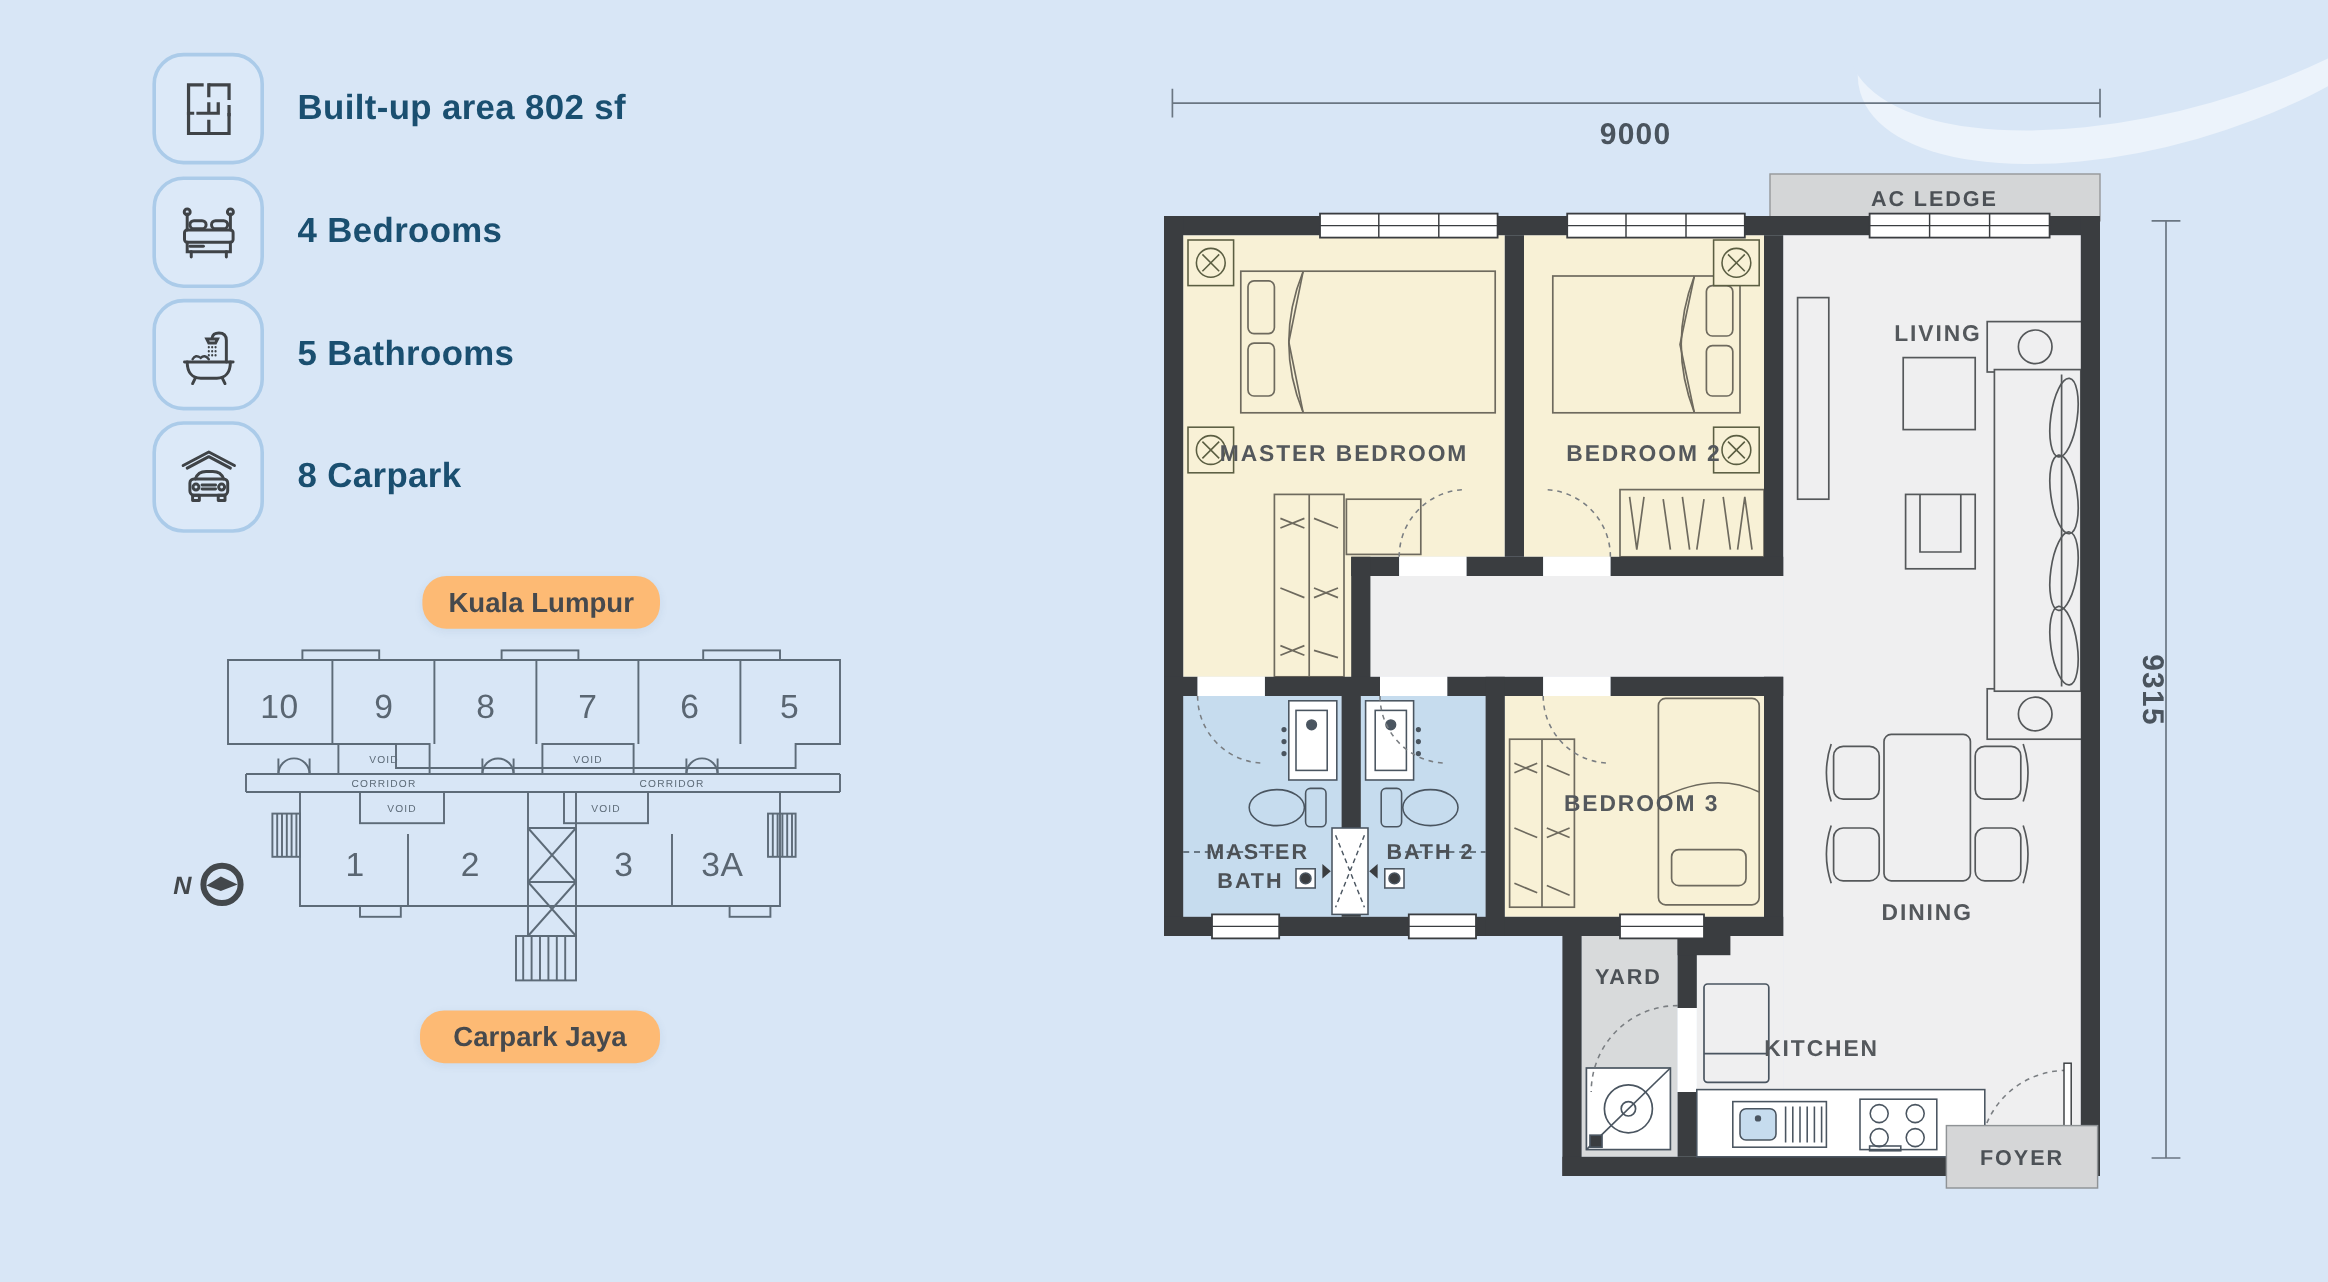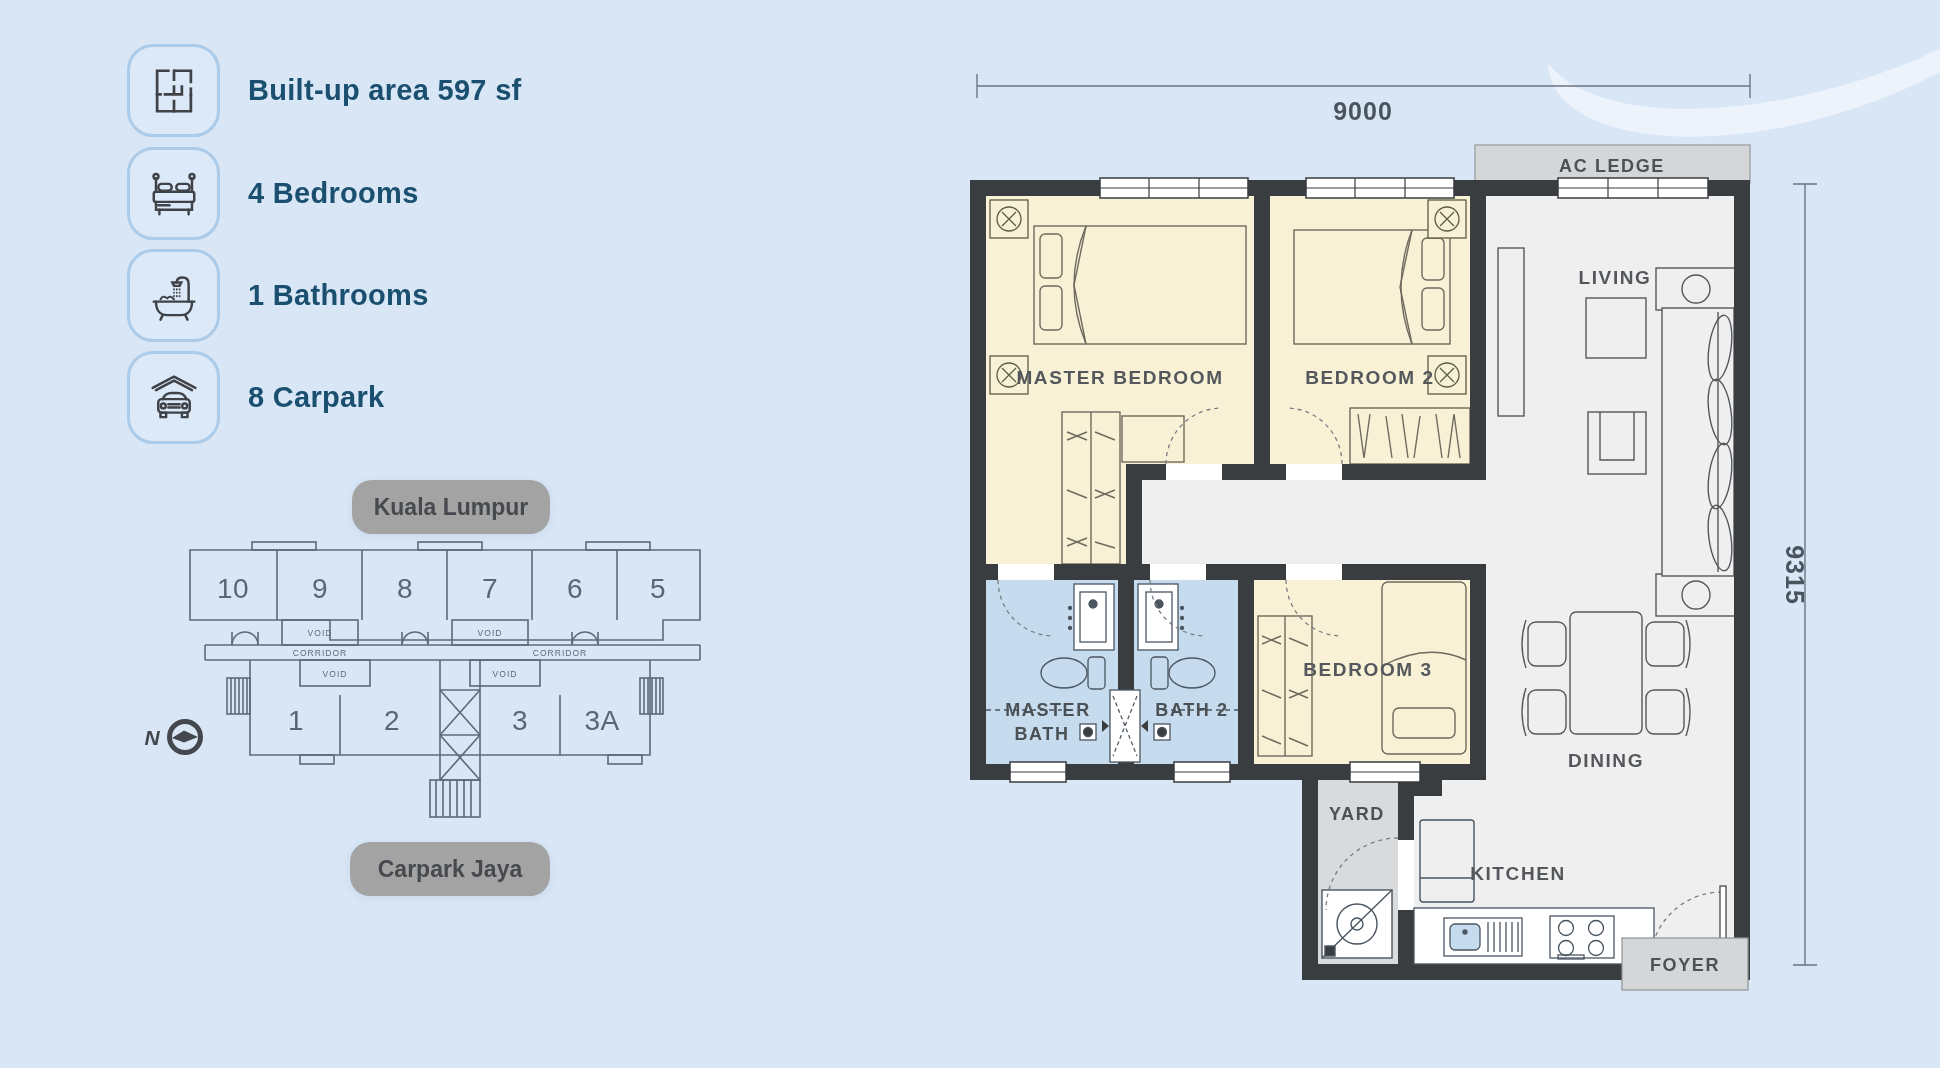--- a/index.html
+++ b/index.html
@@ -9,21 +9,21 @@
     font-family:"Liberation Sans", sans-serif;
   }
   .wisp{position:absolute;top:-110px;right:-120px;width:520px;height:230px;
     background:#ffffff;opacity:.5;border-radius:50%;transform:rotate(-16deg);}
   .wisp2{position:absolute;top:-150px;right:-150px;width:560px;height:240px;
     background:#d8e6f6;border-radius:50%;transform:rotate(-16deg);}
   .feature-row{position:absolute;left:127px;display:flex;align-items:center;gap:28px;height:93px;}
   .feature-card{width:93px;height:93px;border:3px solid #abcbe9;border-radius:26px;
     background:#dce9f8;box-sizing:border-box;display:flex;align-items:center;justify-content:center;}
   .feature-label{font-size:29px;font-weight:700;color:#1a4f70;letter-spacing:.3px;white-space:nowrap;}
-  .pill{position:absolute;background:#a3a3a3;border-radius:20px;height:54px;
+  .pill{position:absolute;background:#fdba74;border-radius:20px;height:44px;
     display:flex;align-items:center;justify-content:center;
     font-size:23px;font-weight:700;color:#46494d;box-shadow:0 2px 8px rgba(40,80,120,.08);}
   svg text{font-family:"Liberation Sans", sans-serif;}
   .room-label{font-size:19px;font-weight:700;fill:#54585c;letter-spacing:1.6px;}
   .svc-label{font-size:18px;font-weight:700;fill:#4c5156;letter-spacing:1.6px;}
   .dim-label{font-size:25px;font-weight:700;fill:#4a545e;letter-spacing:1px;}
   .unit-num{font-size:28px;fill:#5a6672;letter-spacing:.5px;}
   .tiny{font-size:8.5px;fill:#5d6b78;letter-spacing:1px;}
 </style>
 </head>
@@ -34,21 +34,21 @@
 
 <div class="feature-row" style="top:44px">
   <div class="feature-card">
     <svg width="54" height="54" viewBox="0 0 48 48" fill="none" stroke="#3f4347" stroke-width="2.4" stroke-linecap="square">
       <path d="M19,6 H9 V42 H39 V28"></path>
       <path d="M25,6 H39 V16"></path>
       <path d="M39,22 V28"></path>
       <path d="M24,6 V14 M24,20 V27 H16 M24,27 H31 V20 M24,33 V42 M9,27 H12"></path>
     </svg>
   </div>
-  <div class="feature-label">Built-up area 597 sf</div>
+  <div class="feature-label">Built-up area 802 sf</div>
 </div>
 
 <div class="feature-row" style="top:147px">
   <div class="feature-card">
     <svg width="54" height="54" viewBox="0 0 48 48" fill="none" stroke="#3f4347" stroke-width="2.2" stroke-linecap="round">
       <path d="M8,22 V10"></path>
         <circle cx="8" cy="8.5" r="2.2"></circle>
       <path d="M40,22 V10"></path>
         <circle cx="40" cy="8.5" r="2.2"></circle>
       <rect x="10" y="15" width="12" height="6" rx="3"></rect>
@@ -69,21 +69,21 @@
       <path d="M8,29 C8,37 12,41 18,41 H30 C36,41 40,37 40,29"></path>
       <path d="M14,41 L12,45 M34,41 L36,45"></path>
       <path d="M37,29 V13 Q37,7.5 31.5,7.5 Q27,7.5 26.5,11"></path>
       <path d="M22.5,12 H30.5 L29,15 H24 Z"></path>
       <g stroke-width="1.6">
         <path d="M24,18 v.2 M26.5,18 v.2 M29,18 v.2 M24,21 v.2 M26.5,21 v.2 M29,21 v.2 M24,24 v.2 M26.5,24 v.2 M29,24 v.2"></path>
       </g>
       <path d="M12,27 q2,-4 6,-1 q3,-3 6,1" stroke-width="1.8"></path>
     </svg>
   </div>
-  <div class="feature-label">1 Bathrooms</div>
+  <div class="feature-label">5 Bathrooms</div>
 </div>
 
 <div class="feature-row" style="top:351px">
   <div class="feature-card">
     <svg width="54" height="54" viewBox="0 0 48 48" fill="none" stroke="#3f4347" stroke-width="2.2" stroke-linecap="round" stroke-linejoin="round">
       <path d="M5,15 L24,5 L43,15"></path>
       <path d="M8,17 L24,8.5 L40,17"></path>
       <rect x="10" y="25" width="28" height="12" rx="3"></rect>
       <path d="M14,25 Q16,19.5 22,19.5 H27 Q33,19.5 35,25"></path>
       <circle cx="14.5" cy="31" r="2.2"></circle>

